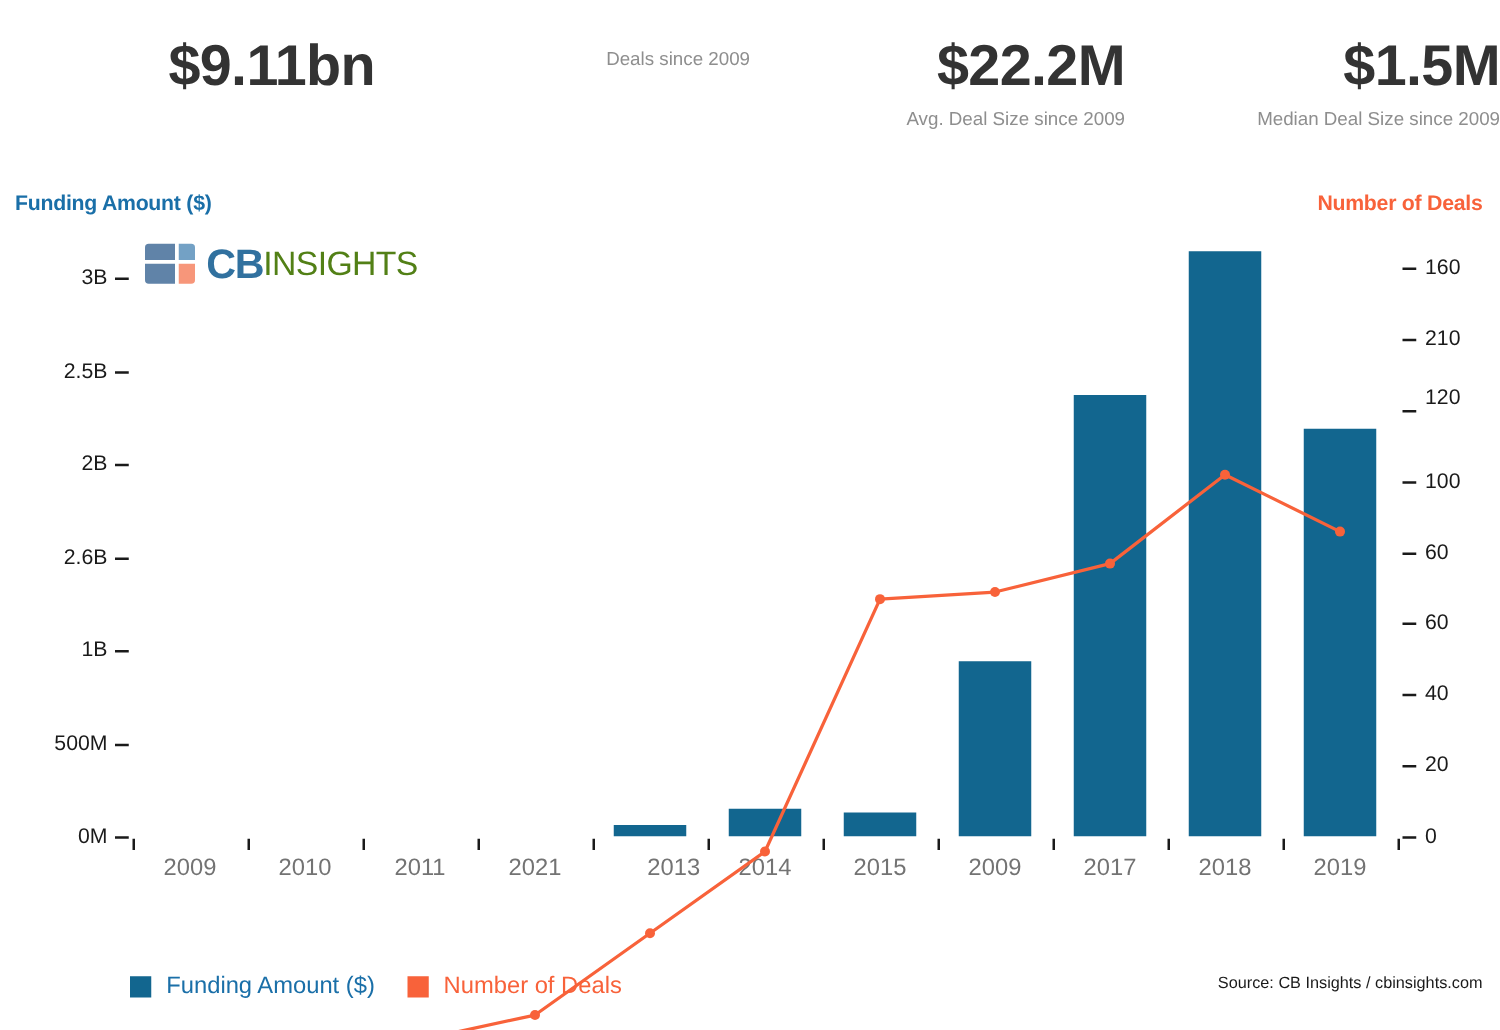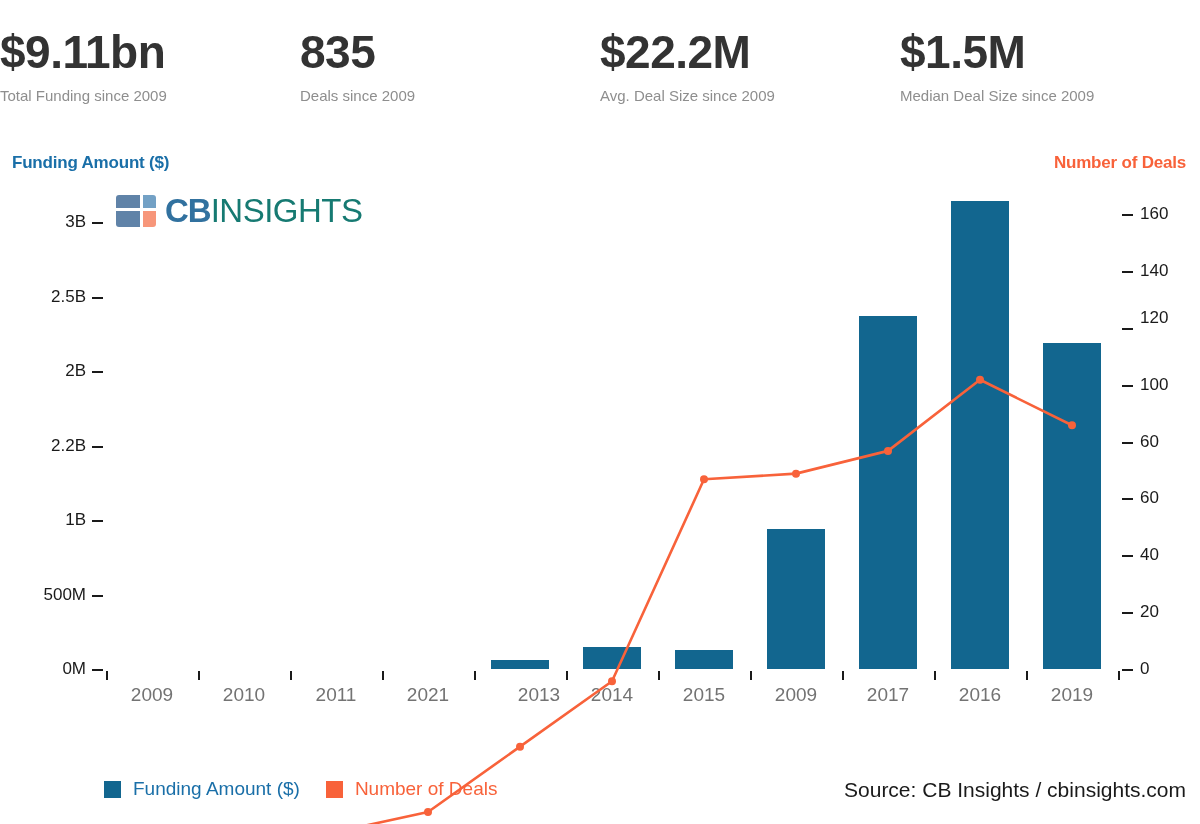--- a/index.html
+++ b/index.html
@@ -10,21 +10,21 @@
     font-family: "Liberation Sans", sans-serif;
     -webkit-font-smoothing: antialiased;
   }
   .page { position: relative; width: 1200px; height: 824px; overflow: hidden; }
 
   
   .kpis {
     position: absolute; top: 28px; left: 0; width: 1200px;
     display: flex;
   }
-  .kpi { flex: 1 1 0; text-align: left; }
+  .kpi { flex: 1 1 0; text-align: right; }
   .kpi-value {
     font-size: 46px; font-weight: bold; color: #333333;
     letter-spacing: -0.5px; line-height: 1.05; white-space: nowrap;
   }
   .kpi-label {
     margin-top: 11px; font-size: 15px; color: #8e8e8e; white-space: nowrap;
   }
 
   
   .axis-title-left {
@@ -62,46 +62,44 @@
     position: absolute; left: 116px; top: 192px;
     display: flex; align-items: center; opacity: 0.97;
   }
   .wm-mark { position: relative; width: 40px; height: 32px; margin-right: 9px; }
   .wm-mark i { position: absolute; display: block; }
   .wm-a { left: 0; top: 0; width: 24px; height: 13px; background: #5b7fa6; border-radius: 3px 0 0 0; }
   .wm-b { left: 0; top: 16px; width: 24px; height: 16px; background: #5b7fa6; border-radius: 0 0 0 3px; }
   .wm-c { left: 27px; top: 0; width: 13px; height: 13px; background: #6f9ec4; border-radius: 0 3px 0 0; }
   .wm-d { left: 27px; top: 16px; width: 13px; height: 16px; background: #f79376; border-radius: 0 0 3px 0; }
   .wm-cb { font-size: 33px; font-weight: bold; color: #2b6d9c; letter-spacing: -1px; }
-  .wm-ins { font-size: 33px; color: #0f766e; letter-spacing: -0.5px; }
+  .wm-ins { font-size: 27px; color: #4d7c0f; letter-spacing: -0.5px; }
 
   
   .legend { position: absolute; left: 104px; top: 778px; display: flex; align-items: center; }
   .legend-item { display: flex; align-items: center; margin-right: 26px; }
   .legend-swatch { width: 17px; height: 17px; margin-right: 12px; }
   .legend-text { font-size: 19px; }
   .legend-text.blue { color: #1a6fa8; }
   .legend-text.orange { color: #f8623a; }
   .source {
     position: absolute; right: 14px; top: 778px;
-    font-size: 21px; color: #1a1a1a; white-space: nowrap;
+    font-size: 13px; color: #1a1a1a; white-space: nowrap;
   }
 </style>
 </head>
 <body>
 
 <div class="page">
 
   <div class="kpis">
     <div class="kpi">
       <div class="kpi-value">$9.11bn</div>
-      <div class="kpi-label">Total Funding since 2009</div>
-    </div>
-    <div class="kpi">
-      <div class="kpi-value">835</div>
+    </div>
+    <div class="kpi">
       <div class="kpi-label">Deals since 2009</div>
     </div>
     <div class="kpi">
       <div class="kpi-value">$22.2M</div>
       <div class="kpi-label">Avg. Deal Size since 2009</div>
     </div>
     <div class="kpi">
       <div class="kpi-value">$1.5M</div>
       <div class="kpi-label">Median Deal Size since 2009</div>
     </div>
@@ -124,21 +122,21 @@
   <div class="chart">
 
     <div id="axis-layer">
         <div class="tick-left" style="left: 92px; top: 489px;"></div>
         <div class="ytick-label left" style="left: 0px; width: 86px; top: 479px;">0M</div>
         <div class="tick-left" style="left: 92px; top: 414.5px;"></div>
         <div class="ytick-label left" style="left: 0px; width: 86px; top: 404.5px;">500M</div>
         <div class="tick-left" style="left: 92px; top: 340px;"></div>
         <div class="ytick-label left" style="left: 0px; width: 86px; top: 330px; padding-left: 46px;">1B</div>
         <div class="tick-left" style="left: 92px; top: 265.5px;"></div>
-        <div class="ytick-label left" style="left: 0px; width: 86px; top: 255.5px;">2.2B</div>
+        <div class="ytick-label left" style="left: 0px; width: 86px; top: 255.5px;">2.6B</div>
         <div class="tick-left" style="left: 92px; top: 191px;"></div>
         <div class="ytick-label left" style="left: 0px; width: 86px; top: 181px;">2B</div>
         <div class="tick-left" style="left: 92px; top: 116.5px;"></div>
         <div class="ytick-label left" style="left: 0px; width: 86px; top: 106.5px;">2.5B</div>
         <div class="tick-left" style="left: 92px; top: 42px;"></div>
         <div class="ytick-label left" style="left: 0px; width: 86px; top: 32px;">3B</div>
         <div class="tick-right" style="left: 1122px; top: 489px;"></div>
         <div class="ytick-label" style="left: 1140px; top: 479px;">0</div>
         <div class="tick-right" style="left: 1122px; top: 432.125px;"></div>
         <div class="ytick-label" style="left: 1140px; top: 422.125px;">20</div>
@@ -146,21 +144,21 @@
         <div class="ytick-label" style="left: 1140px; top: 365.25px;">40</div>
         <div class="tick-right" style="left: 1122px; top: 318.375px;"></div>
         <div class="ytick-label" style="left: 1140px; top: 308.375px;">60</div>
         <div class="tick-right" style="left: 1122px; top: 261.5px;"></div>
         <div class="ytick-label" style="left: 1140px; top: 251.5px;">60</div>
         <div class="tick-right" style="left: 1122px; top: 204.625px;"></div>
         <div class="ytick-label" style="left: 1140px; top: 194.625px;">100</div>
         <div class="tick-right" style="left: 1122px; top: 147.75px;"></div>
         <div class="ytick-label" style="left: 1140px; top: 128px;">120</div>
         <div class="tick-right" style="left: 1122px; top: 90.875px;"></div>
-        <div class="ytick-label" style="left: 1140px; top: 80.875px;">140</div>
+        <div class="ytick-label" style="left: 1140px; top: 80.875px;">210</div>
         <div class="tick-right" style="left: 1122px; top: 34px;"></div>
         <div class="ytick-label" style="left: 1140px; top: 24px;">160</div>
         <div class="xtick" style="left: 106px; top: 491px;"></div>
         <div class="xtick-label" style="left: 152px; top: 504px;">2009</div>
         <div class="xtick" style="left: 198px; top: 491px;"></div>
         <div class="xtick-label" style="left: 244px; top: 504px;">2010</div>
         <div class="xtick" style="left: 290px; top: 491px;"></div>
         <div class="xtick-label" style="left: 336px; top: 504px;">2011</div>
         <div class="xtick" style="left: 382px; top: 491px;"></div>
         <div class="xtick-label" style="left: 428px; top: 504px;">2021</div>
@@ -168,21 +166,21 @@
         <div class="xtick-label" style="left: 520px; top: 504px; margin-left: 19px;">2013</div>
         <div class="xtick" style="left: 566px; top: 491px;"></div>
         <div class="xtick-label" style="left: 612px; top: 504px;">2014</div>
         <div class="xtick" style="left: 658px; top: 491px;"></div>
         <div class="xtick-label" style="left: 704px; top: 504px;">2015</div>
         <div class="xtick" style="left: 750px; top: 491px;"></div>
         <div class="xtick-label" style="left: 796px; top: 504px;">2009</div>
         <div class="xtick" style="left: 842px; top: 491px;"></div>
         <div class="xtick-label" style="left: 888px; top: 504px;">2017</div>
         <div class="xtick" style="left: 934px; top: 491px;"></div>
-        <div class="xtick-label" style="left: 980px; top: 504px;">2016</div>
+        <div class="xtick-label" style="left: 980px; top: 504px;">2018</div>
         <div class="xtick" style="left: 1026px; top: 491px;"></div>
         <div class="xtick-label" style="left: 1072px; top: 504px;">2019</div>
         <div class="xtick" style="left: 1118px; top: 491px;"></div>
       </div>
     <div id="bar-layer">
         <div class="bar" style="background: rgb(18, 102, 143); left: 491.48px; top: 480.06px; width: 57.04px; height: 8.94px;"></div>
         <div class="bar" style="background: rgb(18, 102, 143); left: 583.48px; top: 466.65px; width: 57.04px; height: 22.35px;"></div>
         <div class="bar" style="background: rgb(18, 102, 143); left: 675.48px; top: 469.63px; width: 57.04px; height: 19.37px;"></div>
         <div class="bar" style="background: rgb(18, 102, 143); left: 767.48px; top: 348.94px; width: 57.04px; height: 140.06px;"></div>
         <div class="bar" style="background: rgb(18, 102, 143); left: 859.48px; top: 135.87px; width: 57.04px; height: 353.13px;"></div>

